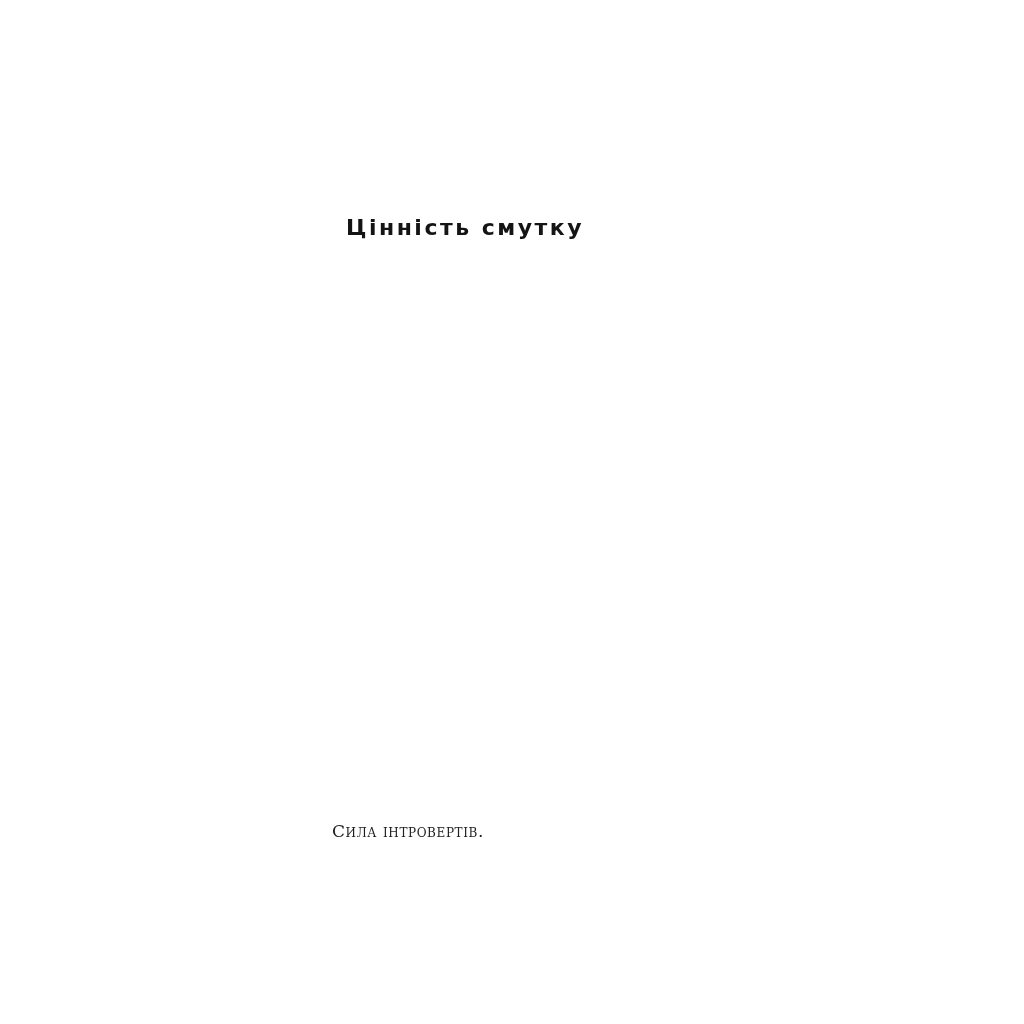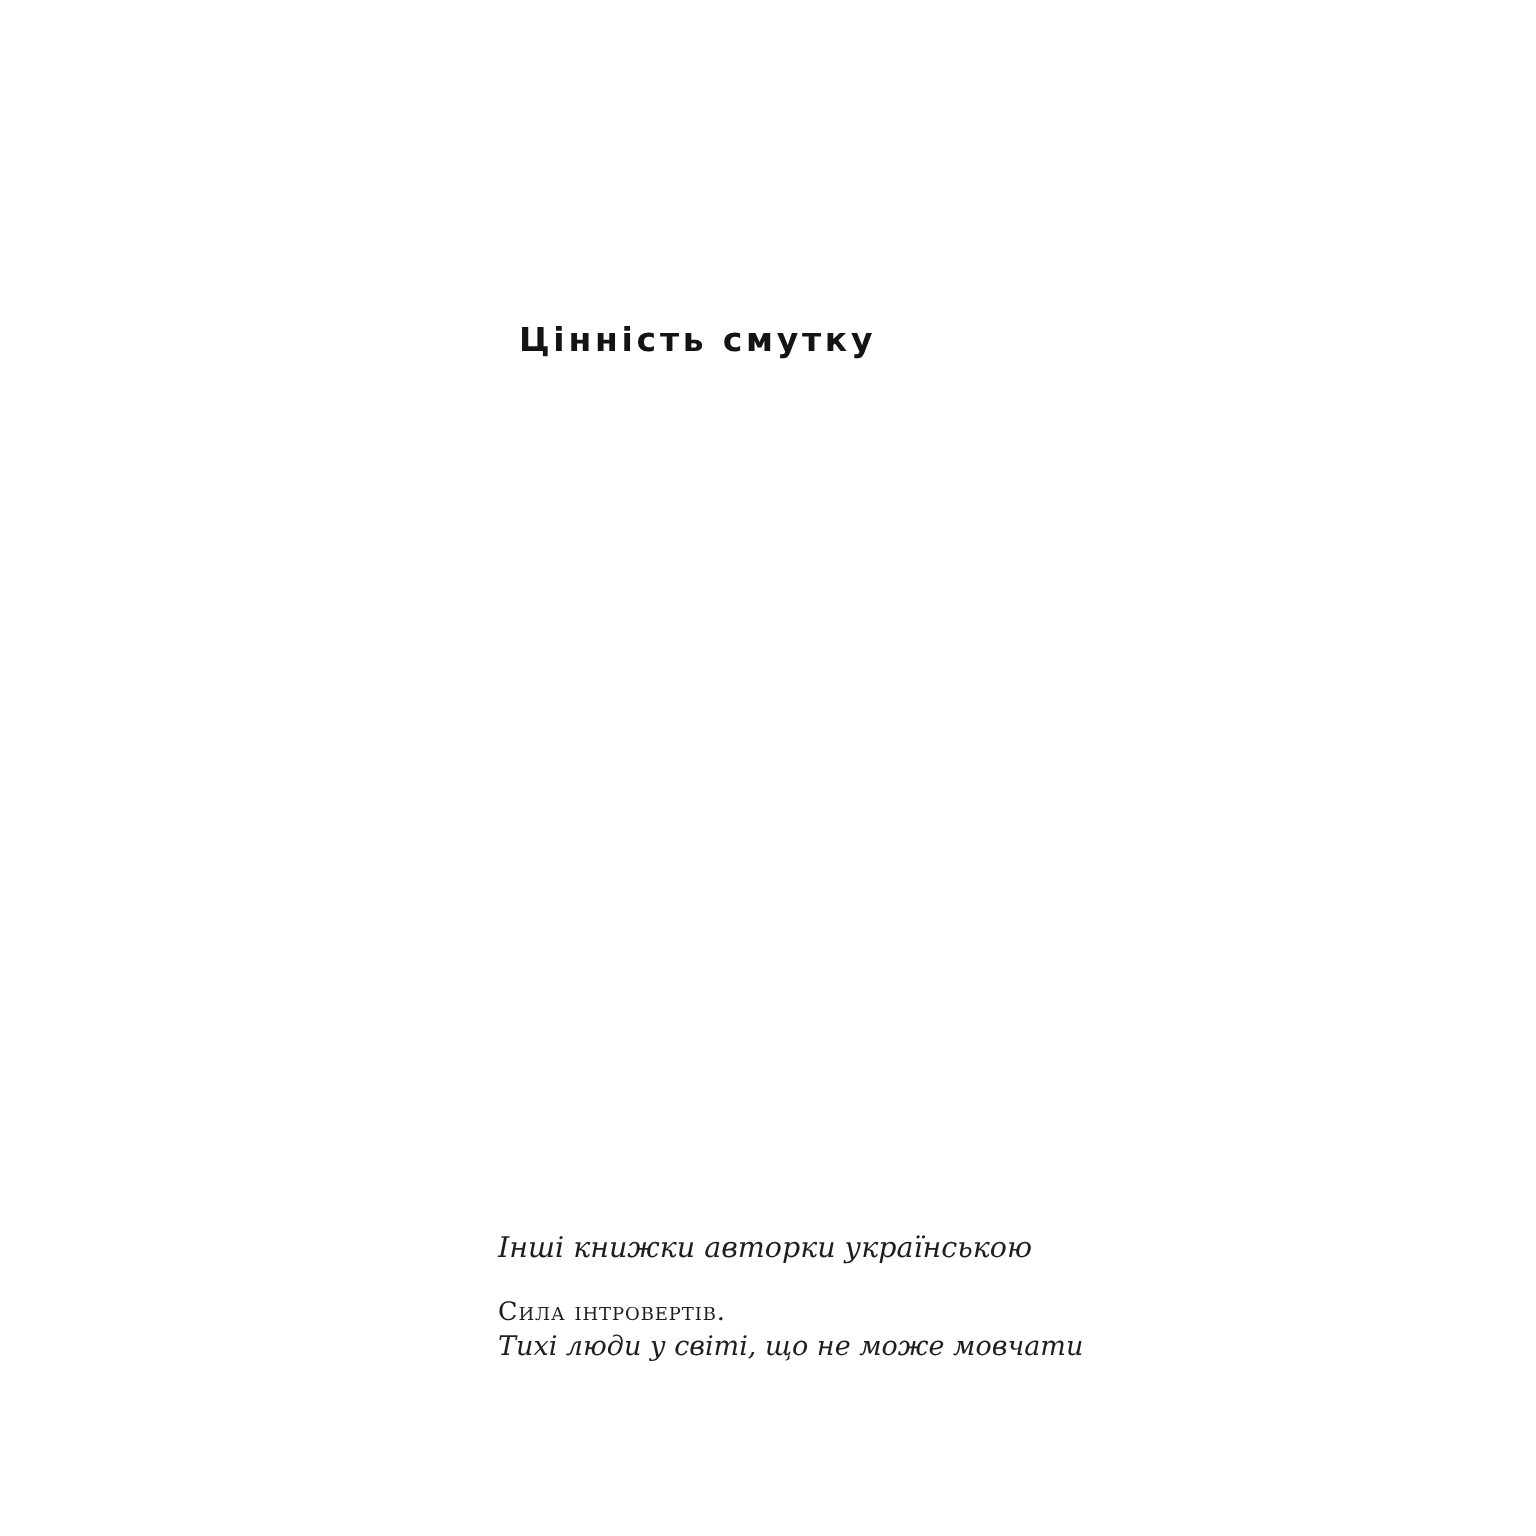--- a/index.html
+++ b/index.html
@@ -71,22 +71,20 @@
 </style>
 </head>
 <body>
 
 <div class="page">
 
   <h1 class="chapter-title">Цінність смутку</h1>
 
   <section class="other-books">
 
-    <p class="other-books-heading">Інші книжки авторки українською</p>
 
     <div class="book-entry">
       <p class="book-title">Сила інтровертів.</p>
-      <p class="book-subtitle">Тихі люди у світі, що не може мовчати</p>
     </div>
 
   </section>
 
 </div>
 
 </body></html>

